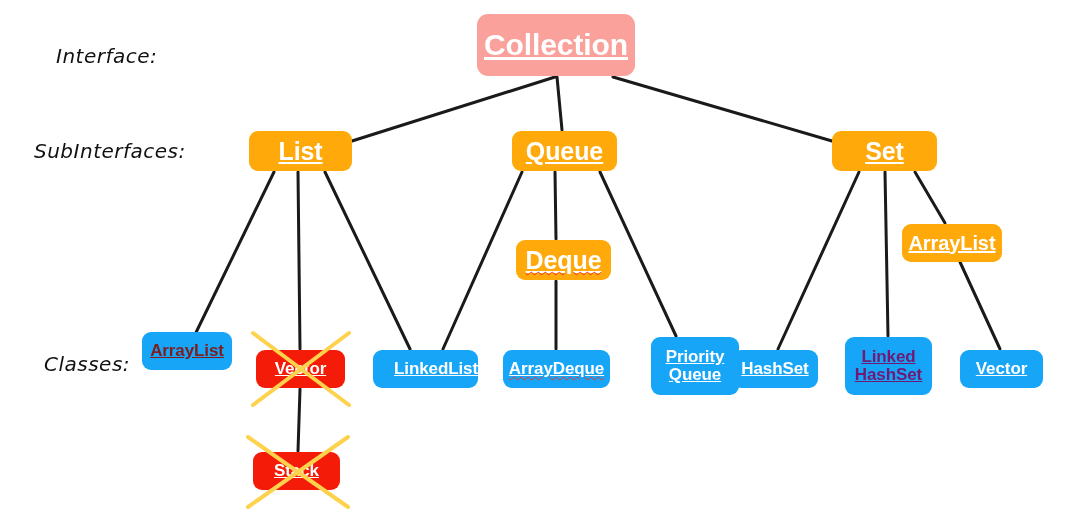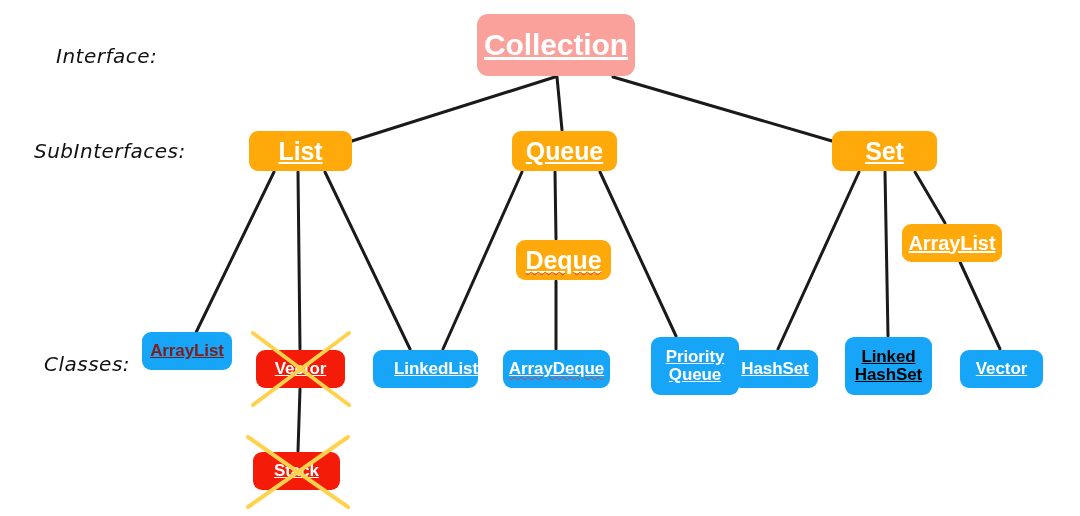--- a/index.html
+++ b/index.html
@@ -149,21 +149,21 @@
         <div>
           <span class="label">Priority</span>
           <span class="label">Queue</span>
         </div>
       </div>
       <div class="node cls" style="left: 732px; top: 350px; width: 86px; height: 38px; background: rgb(23, 165, 247); color: rgb(255, 255, 255);">
         <div>
           <span class="label">HashSet</span>
         </div>
       </div>
-      <div class="node cls two-line" style="left: 845px; top: 337px; width: 87px; height: 58px; background: rgb(23, 165, 247); color: #000000;">
+      <div class="node cls two-line" style="left: 845px; top: 337px; width: 87px; height: 58px; background: rgb(23, 165, 247); color: #701a75;">
         <div>
           <span class="label">Linked</span>
           <span class="label">HashSet</span>
         </div>
       </div>
       <div class="node cls" style="left: 960px; top: 350px; width: 83px; height: 38px; background: rgb(23, 165, 247); color: rgb(255, 255, 255);">
         <div>
           <span class="label">Vector</span>
         </div>
       </div>

